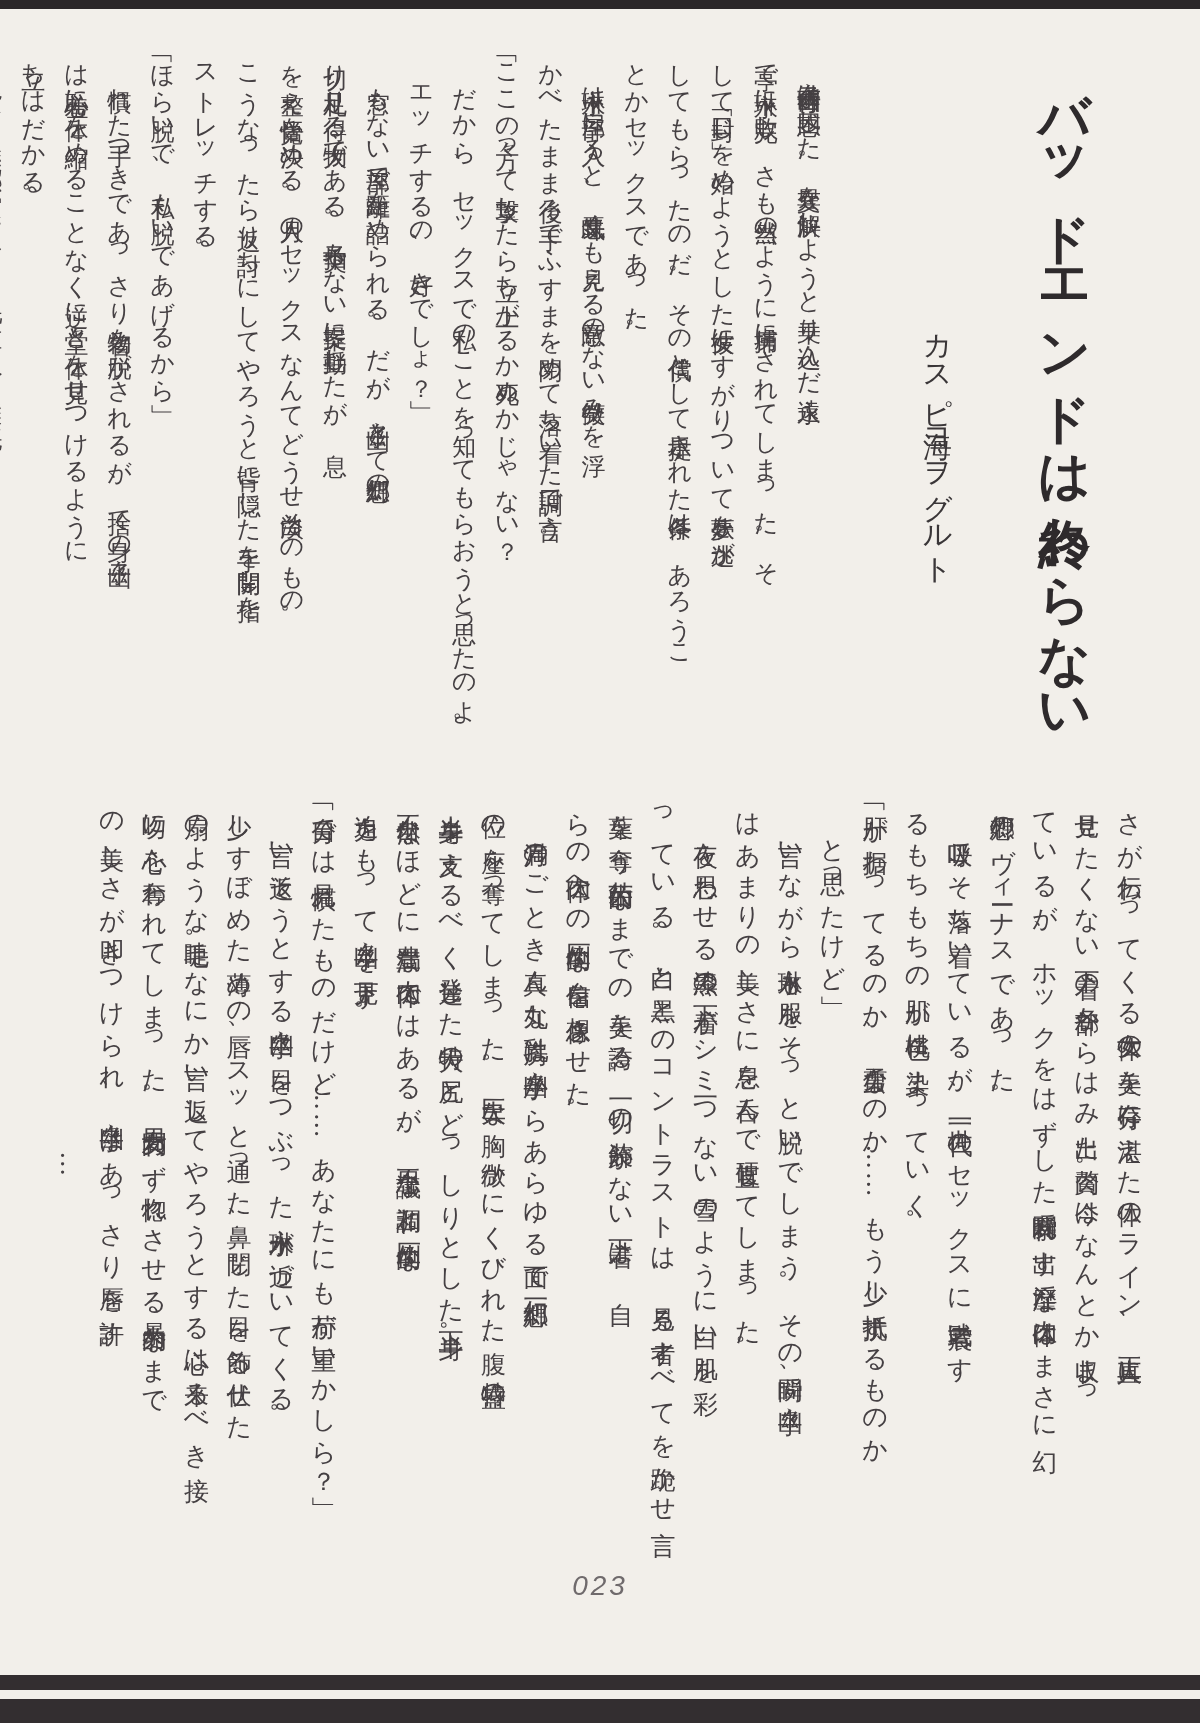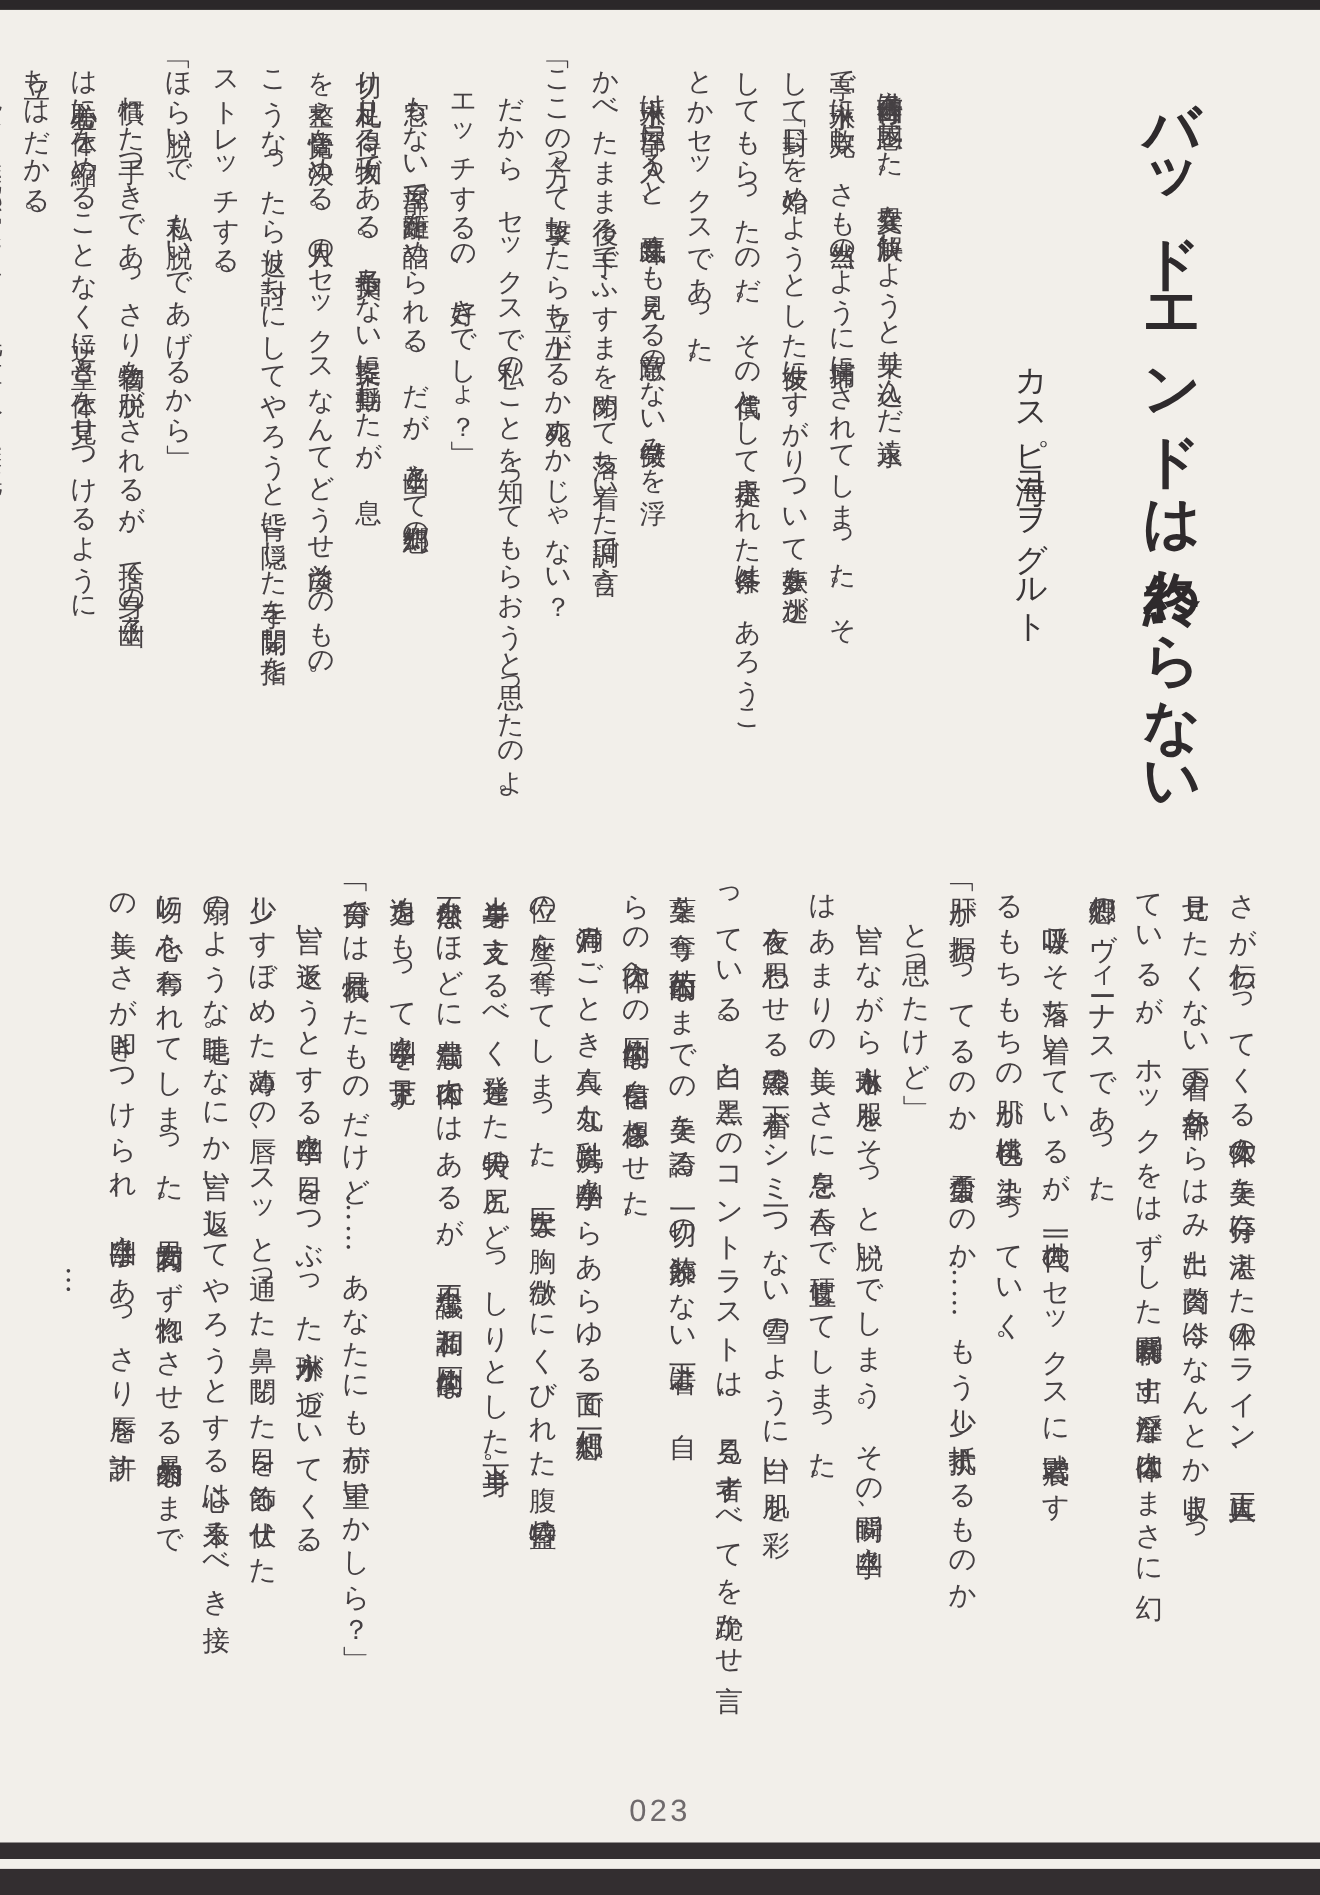--- a/index.html
+++ b/index.html
@@ -29,23 +29,23 @@
     font-size:29px; line-height:40px; letter-spacing:-1px;
     padding-top:266px; margin-left:50px; color:#3a3638;
   }
   .cols { display:contents; }
   #top-block .vline { font-size:24px; line-height:43.1px; letter-spacing:-0.6px; }
 
   #bottom-block { top:795px; right:50px; height:840px; }
   #bottom-block .vline { font-size:25px; line-height:42.4px; letter-spacing:2.4px; }
 
   .pagenum {
-    position:absolute; top:1630px; left:0; width:100%;
+    position:absolute; top:1570px; left:0; width:100%;
     text-align:center; font-family:"Liberation Sans","DejaVu Sans",sans-serif;
-    font-size:28px; letter-spacing:3px; color:#6f6a6c;
+    font-size:28px; letter-spacing:3px; color:#6f6a6c;font-style:italic;
   }
 </style>
 </head>
 <body>
 
 <div class="page">
   <div class="bar top"></div>
 
   <div class="vblock" id="top-block">
     <h1 class="title-col">バッドエンドは終わらない</h1>

